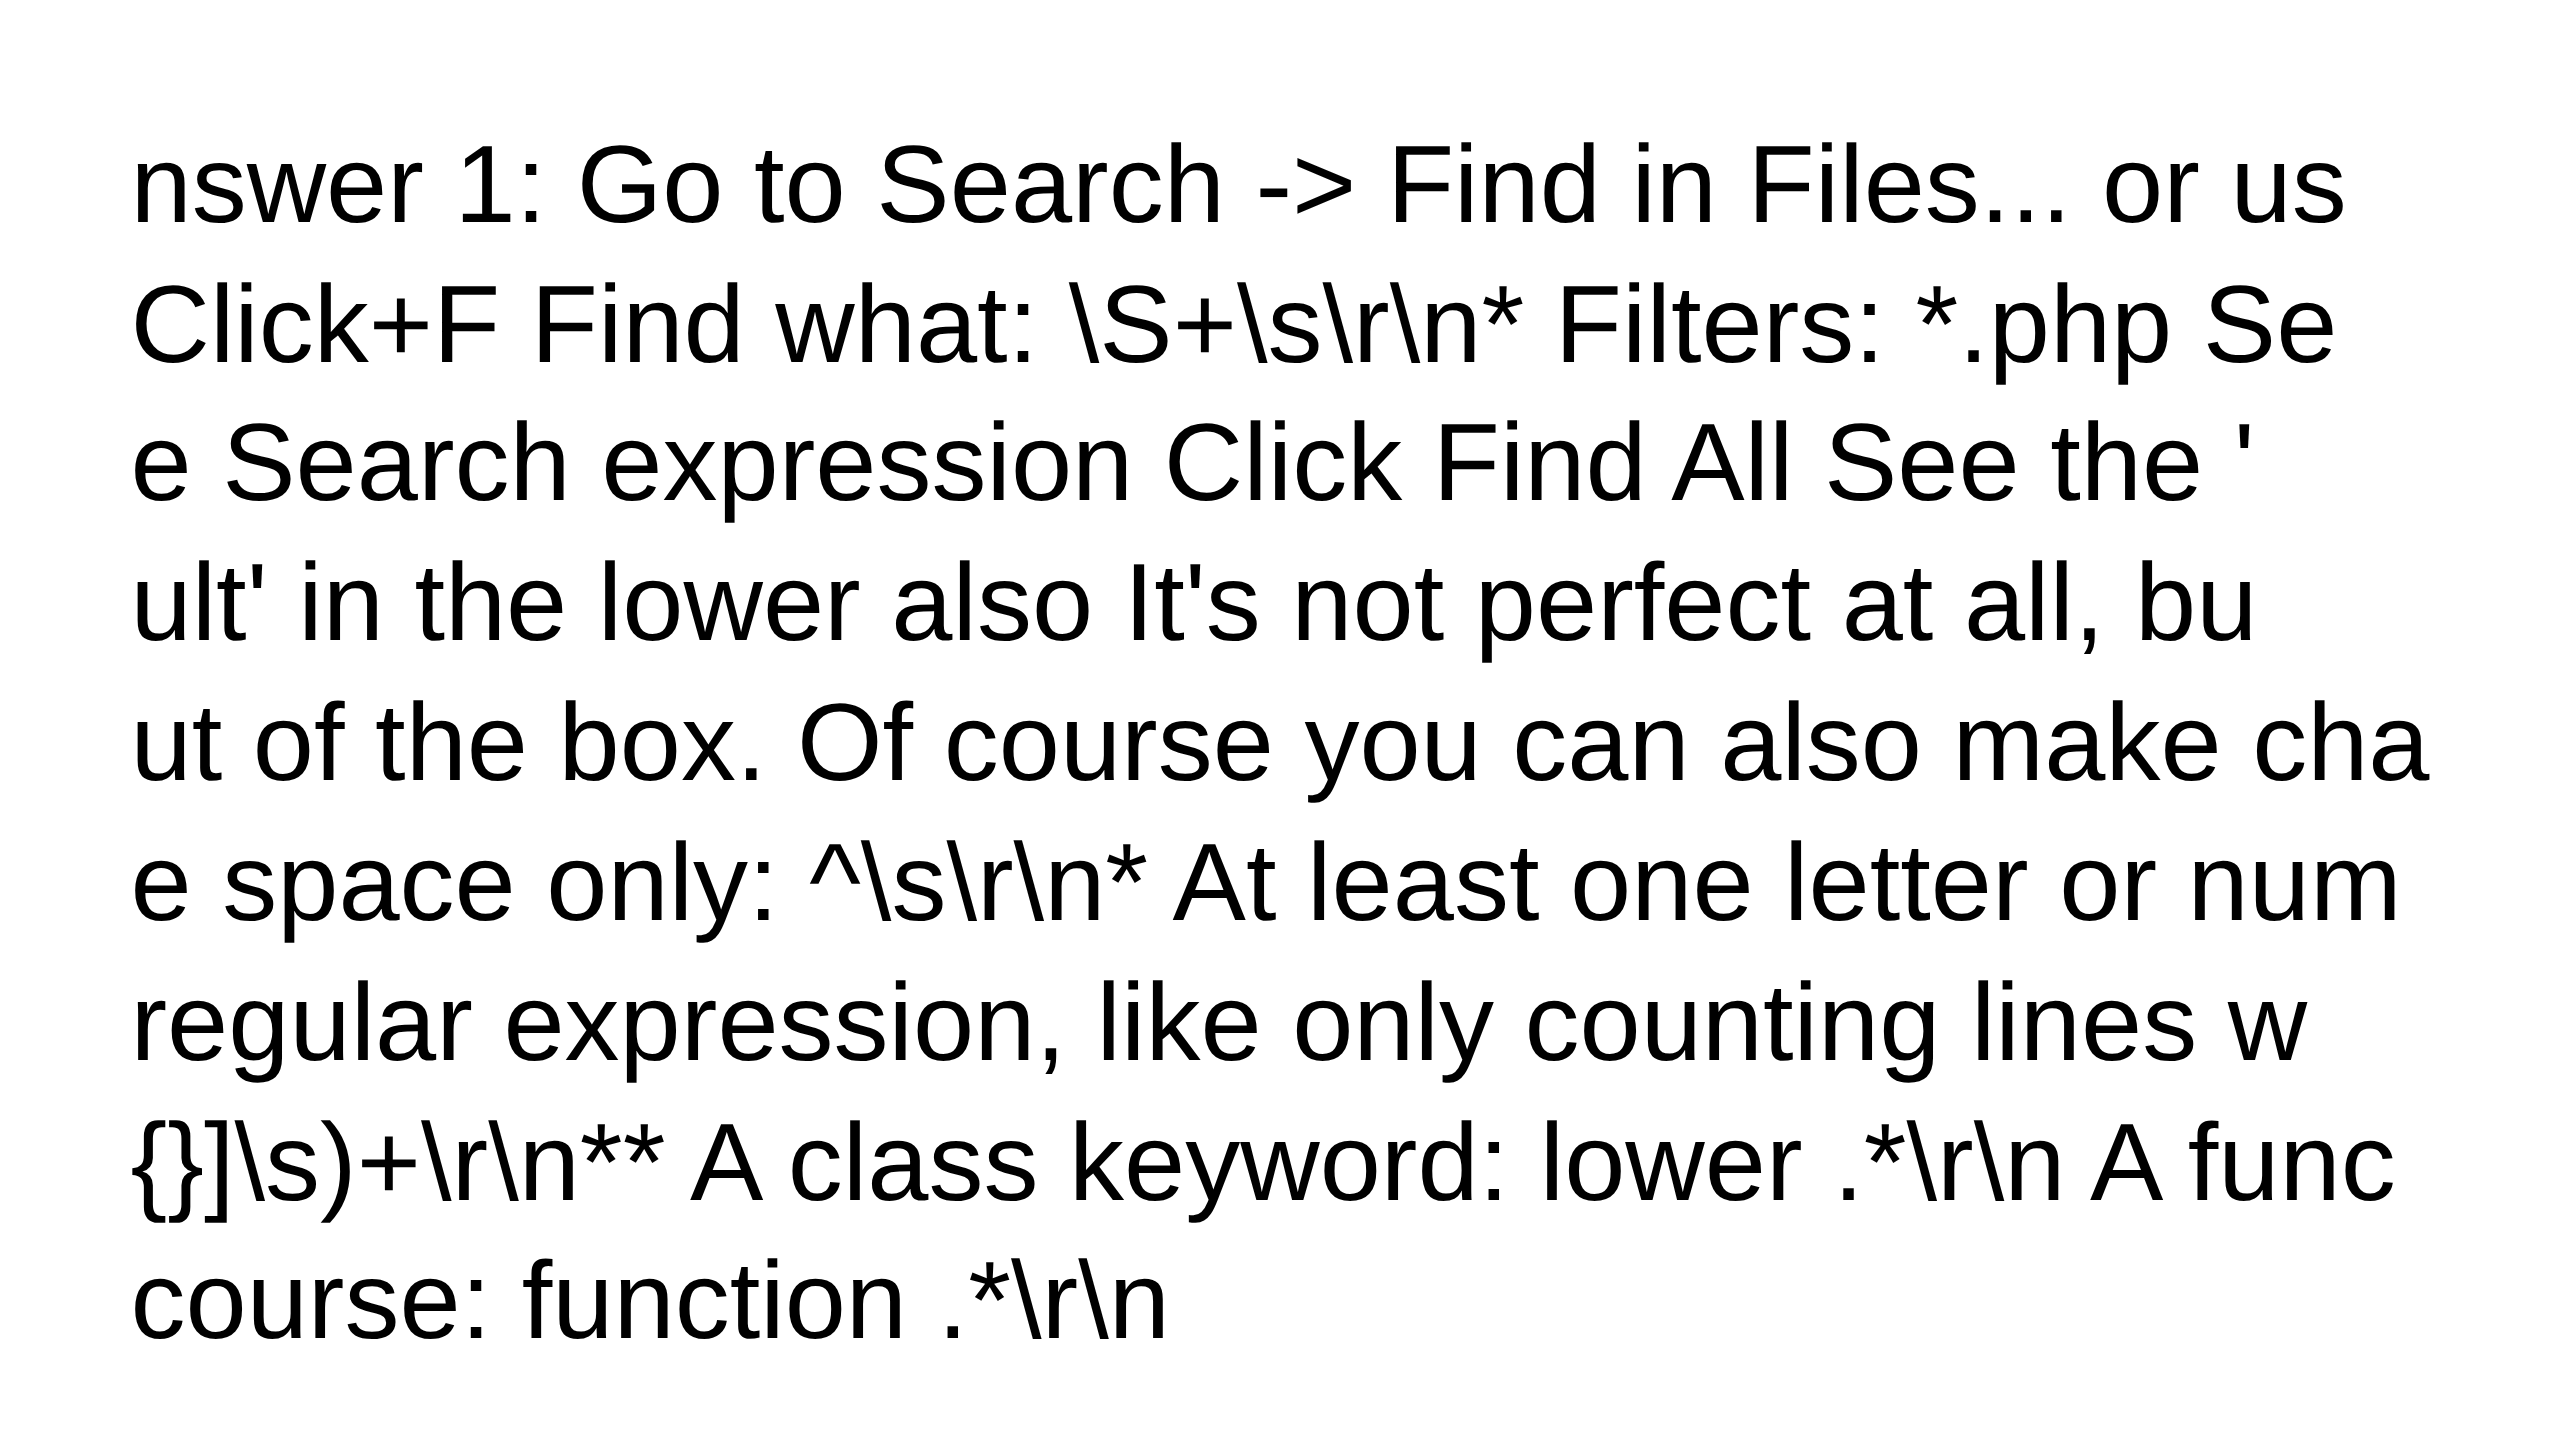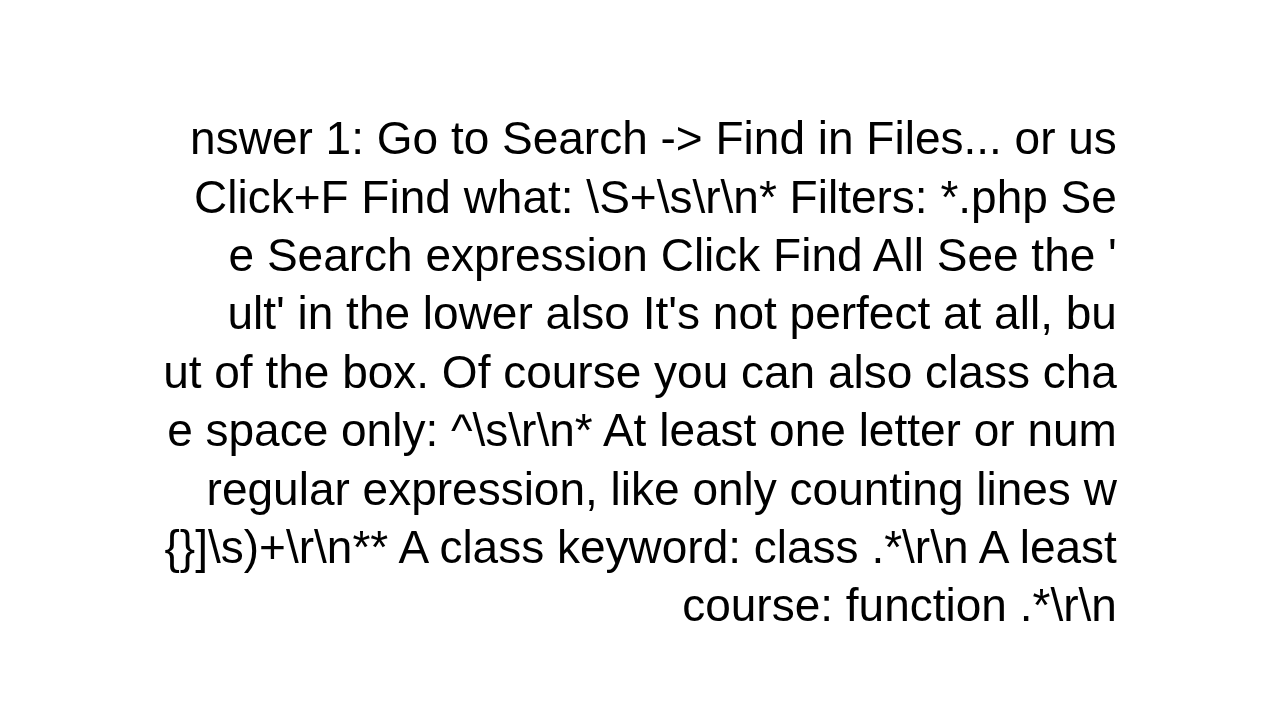--- a/index.html
+++ b/index.html
@@ -12,37 +12,37 @@
       background: #ffffff;
       color: #000000;
       width: 1280px;
       height: 720px;
       overflow: hidden;
       display: flex;
       align-items: center;
       justify-content: center;
     }
     .text-block {
-      font-size: 46px;
+      font-size: 55px;
       line-height: 1.27;
-      text-align: right;
+      text-align: left;
       white-space: nowrap;
       letter-spacing: 0px;
       margin-top: 24px;
     }
     .line {
       display: block;
     }
   </style>
 </head>
 <body>
 
 <div class="text-block">
   <span class="line">nswer 1:  Go to Search -&gt; Find in Files... or us</span>
   <span class="line">Click+F   Find what: \S+\s\r\n* Filters: *.php Se</span>
   <span class="line">e Search expression Click Find All   See the '</span>
   <span class="line">ult' in the lower also    It's not perfect at all, bu</span>
-  <span class="line">ut of the box. Of course you can also class cha</span>
+  <span class="line">ut of the box. Of course you can also make cha</span>
   <span class="line">e space only: ^\s\r\n* At least one letter or num</span>
   <span class="line"> regular expression, like only counting lines w</span>
-  <span class="line">{}]\s)+\r\n** A class keyword: class .*\r\n A least</span>
+  <span class="line">{}]\s)+\r\n** A class keyword: lower .*\r\n A func</span>
   <span class="line">course: function .*\r\n</span>
 </div>
 
 </body></html>

